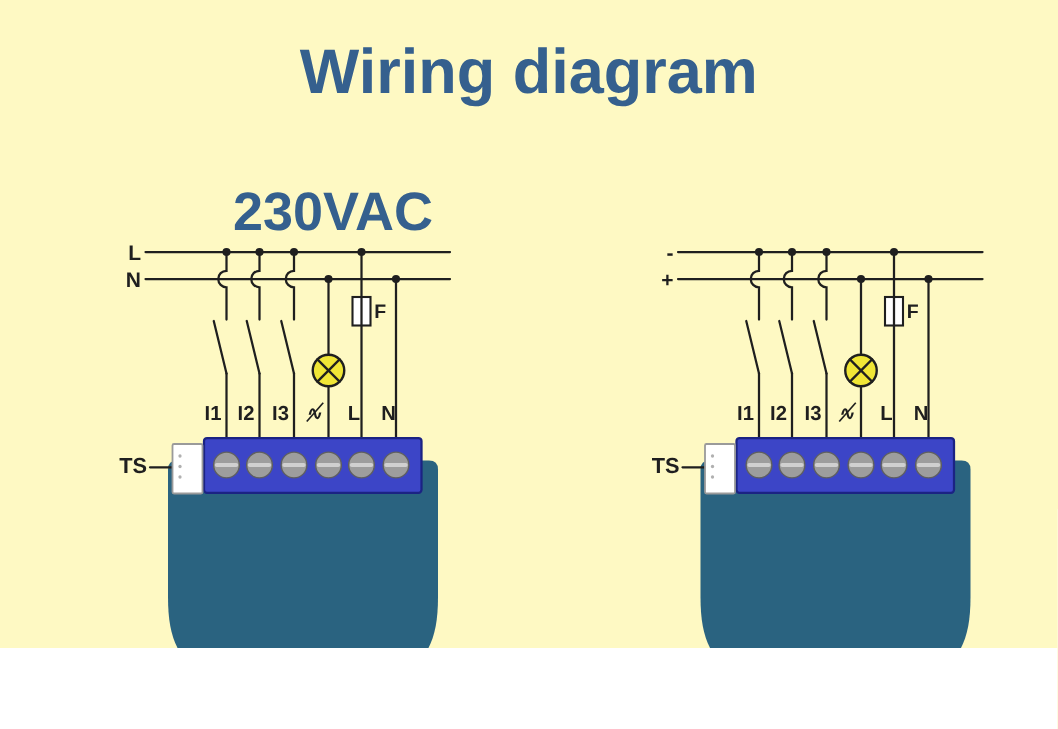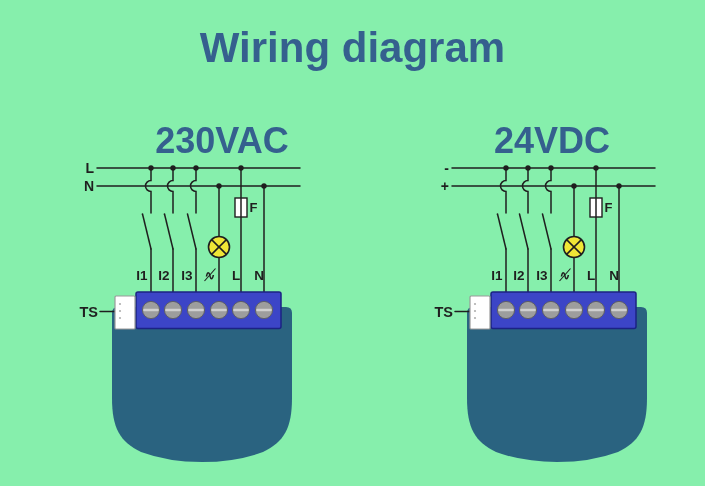--- a/index.html
+++ b/index.html
@@ -1,21 +1,21 @@
 <!DOCTYPE html>
 <html style="--title_blue: #35608E; --wire: #1F1F1F; --block: #3C45C7; --block_border: #1B2383; --body: #2A6380; --screw: #9D9D9D; --lamp: #F0E636; --connector: #FFFFFF;"><head>
 <meta charset="utf-8">
 <style>
   :root{
     --title_blue:#35608E; --wire:#1f1f1f; --block:#3C45C7; --block_border:#1B2383;
     --body:#2A6380; --screw:#9D9D9D; --screw_edge:#5F5F5F; --slot:#D0D0D0;
     --lamp:#F0E636; --connector:#FFFFFF; --connector_edge:#9A9A9A;
   }
   html,body{margin:0;padding:0;}
-  .page{position:relative;width:705px;height:486px;background:#86efac;overflow:hidden;
+  .page{position:relative;width:705px;height:432px;background:#fef9c3;overflow:hidden;
         font-family:"Liberation Sans","DejaVu Sans",sans-serif;}
   .main-title{position:absolute;top:24px;left:0;width:705px;margin:0;text-align:center;
         font-size:42px;font-weight:bold;color:var(--title_blue);letter-spacing:0px;}
   .diagram-title{position:absolute;top:108px;width:200px;margin:12px;text-align:center;
         font-size:36px;font-weight:bold;color:var(--title_blue);}
   .diagram-title.left{left:110px;}
   .diagram-title.right{left:440px;}
   .circuit{position:absolute;top:100px;width:250px;height:370px;}
   .circuit.left{left:60px;}
   .circuit.right{left:415px;}
@@ -37,21 +37,20 @@
   .slash{stroke:var(--wire);stroke-width:1.1;}
 </style>
 </head>
 <body>
 
 <div class="page">
 
   <h1 class="main-title">Wiring diagram</h1>
 
   <h2 class="diagram-title left">230VAC</h2>
-  <h2 class="diagram-title right">24VDC</h2>
 
   <svg class="circuit left" viewBox="0 0 250 370">
 
     <g>
       <line class="wire" x1="37" y1="68" x2="240" y2="68"></line>
       <line class="wire" x1="37" y1="86" x2="240" y2="86"></line>
       <text class="supply-lbl" x="34" y="68" text-anchor="end" dominant-baseline="central">L</text>
       <text class="supply-lbl" x="34" y="86" text-anchor="end" dominant-baseline="central">N</text>
     </g>
 

